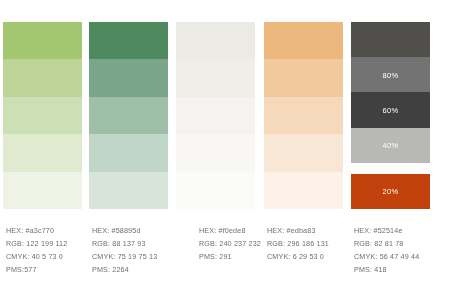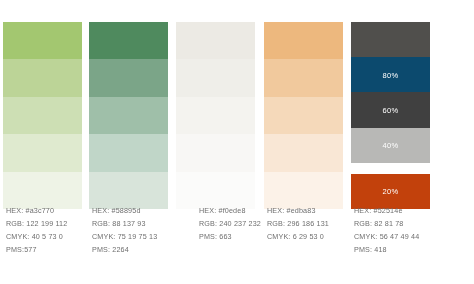--- a/index.html
+++ b/index.html
@@ -43,21 +43,21 @@
     top: 50%;
     transform: translateY(-50%);
     text-align: center;
     font-size: 7.5px;
     letter-spacing: 0.3px;
     color: #ffffff;
     font-family: "Liberation Sans", sans-serif;
   }
   .spec-block {
     position: absolute;
-    top: 204px;
+    top: 224px;
     width: 95px;
     font-size: 7.2px;
     line-height: 13px;
     color: #6e6e6e;
     letter-spacing: 0.15px;
     font-family: "Liberation Sans", sans-serif;
   }
   .spec-line {
     white-space: nowrap;
     display: block;
@@ -135,21 +135,21 @@
         <span class="band-label"></span>
       </div>
       <div class="swatch-band" style="background-color: rgb(251, 251, 250);">
         <span class="band-label"></span>
       </div>
     </div>
   </div>
   <div class="spec-block" style="left:179px;margin-left:20px;">
     <span class="spec-line">HEX: #f0ede8</span>
     <span class="spec-line">RGB: 240 237 232</span>
-    <span class="spec-line">PMS: 663</span>
+    <span class="spec-line">PMS: 291</span>
   </div>
 
   <div class="palette-column" style="left:264px;">
     <div class="swatch-stack">
       <div class="swatch-band" style="background-color: rgb(237, 184, 126);">
         <span class="band-label"></span>
       </div>
       <div class="swatch-band" style="background-color: rgb(241, 201, 157);">
         <span class="band-label"></span>
       </div>
@@ -168,21 +168,21 @@
     <span class="spec-line">HEX: #edba83</span>
     <span class="spec-line">RGB: 296 186 131</span>
     <span class="spec-line">CMYK: 6 29 53 0</span>
   </div>
 
   <div class="palette-column" style="left:351px;">
     <div class="swatch-stack">
       <div class="swatch-band" style="background-color: rgb(80, 79, 76);">
         <span class="band-label"></span>
       </div>
-      <div class="swatch-band" style="background-color: #0c4a6e;">
+      <div class="swatch-band" style="background-color: #737373;">
         <span class="band-label">80%</span>
       </div>
       <div class="swatch-band" style="background-color: #404040;">
         <span class="band-label">60%</span>
       </div>
       <div class="swatch-band" style="background-color: rgb(184, 184, 182);">
         <span class="band-label">40%</span>
       </div>
       <div class="swatch-band" style="background-color: #c2410c; margin-top: 11px;">
         <span class="band-label">20%</span>

